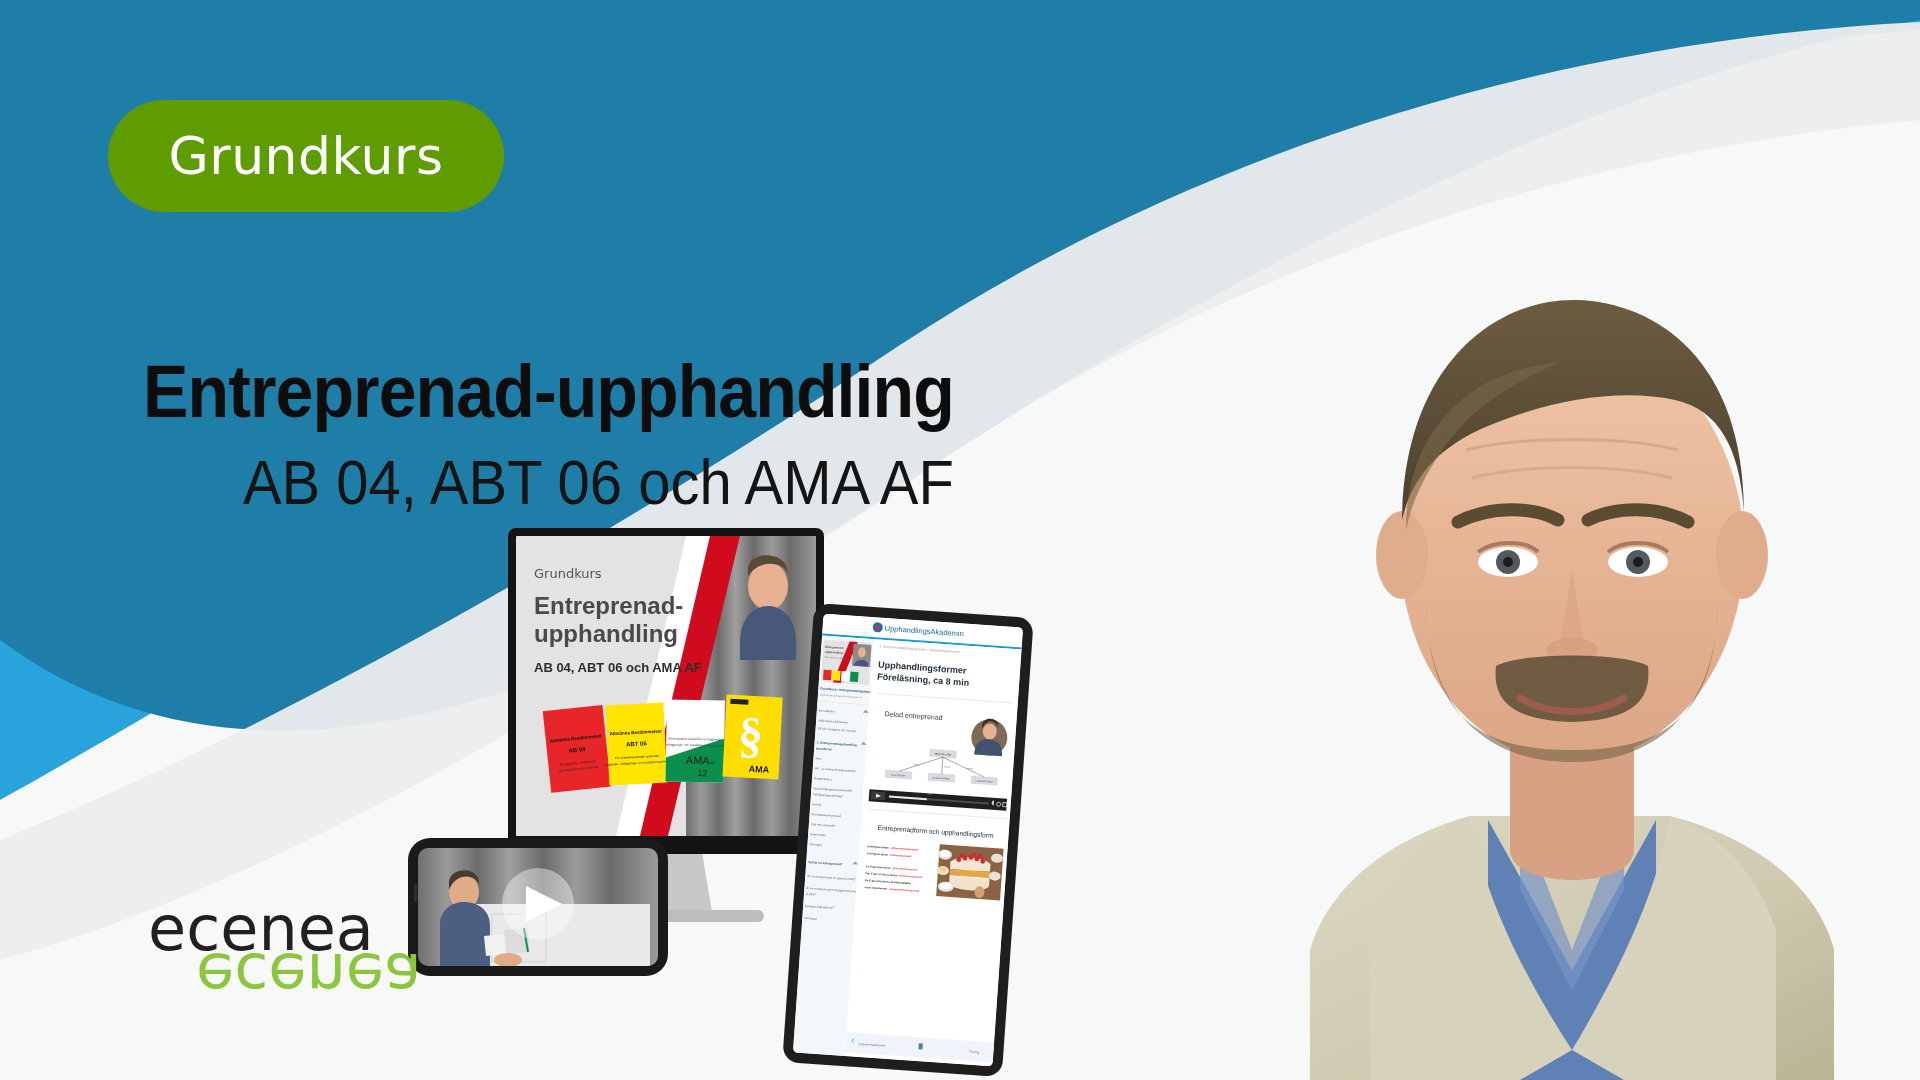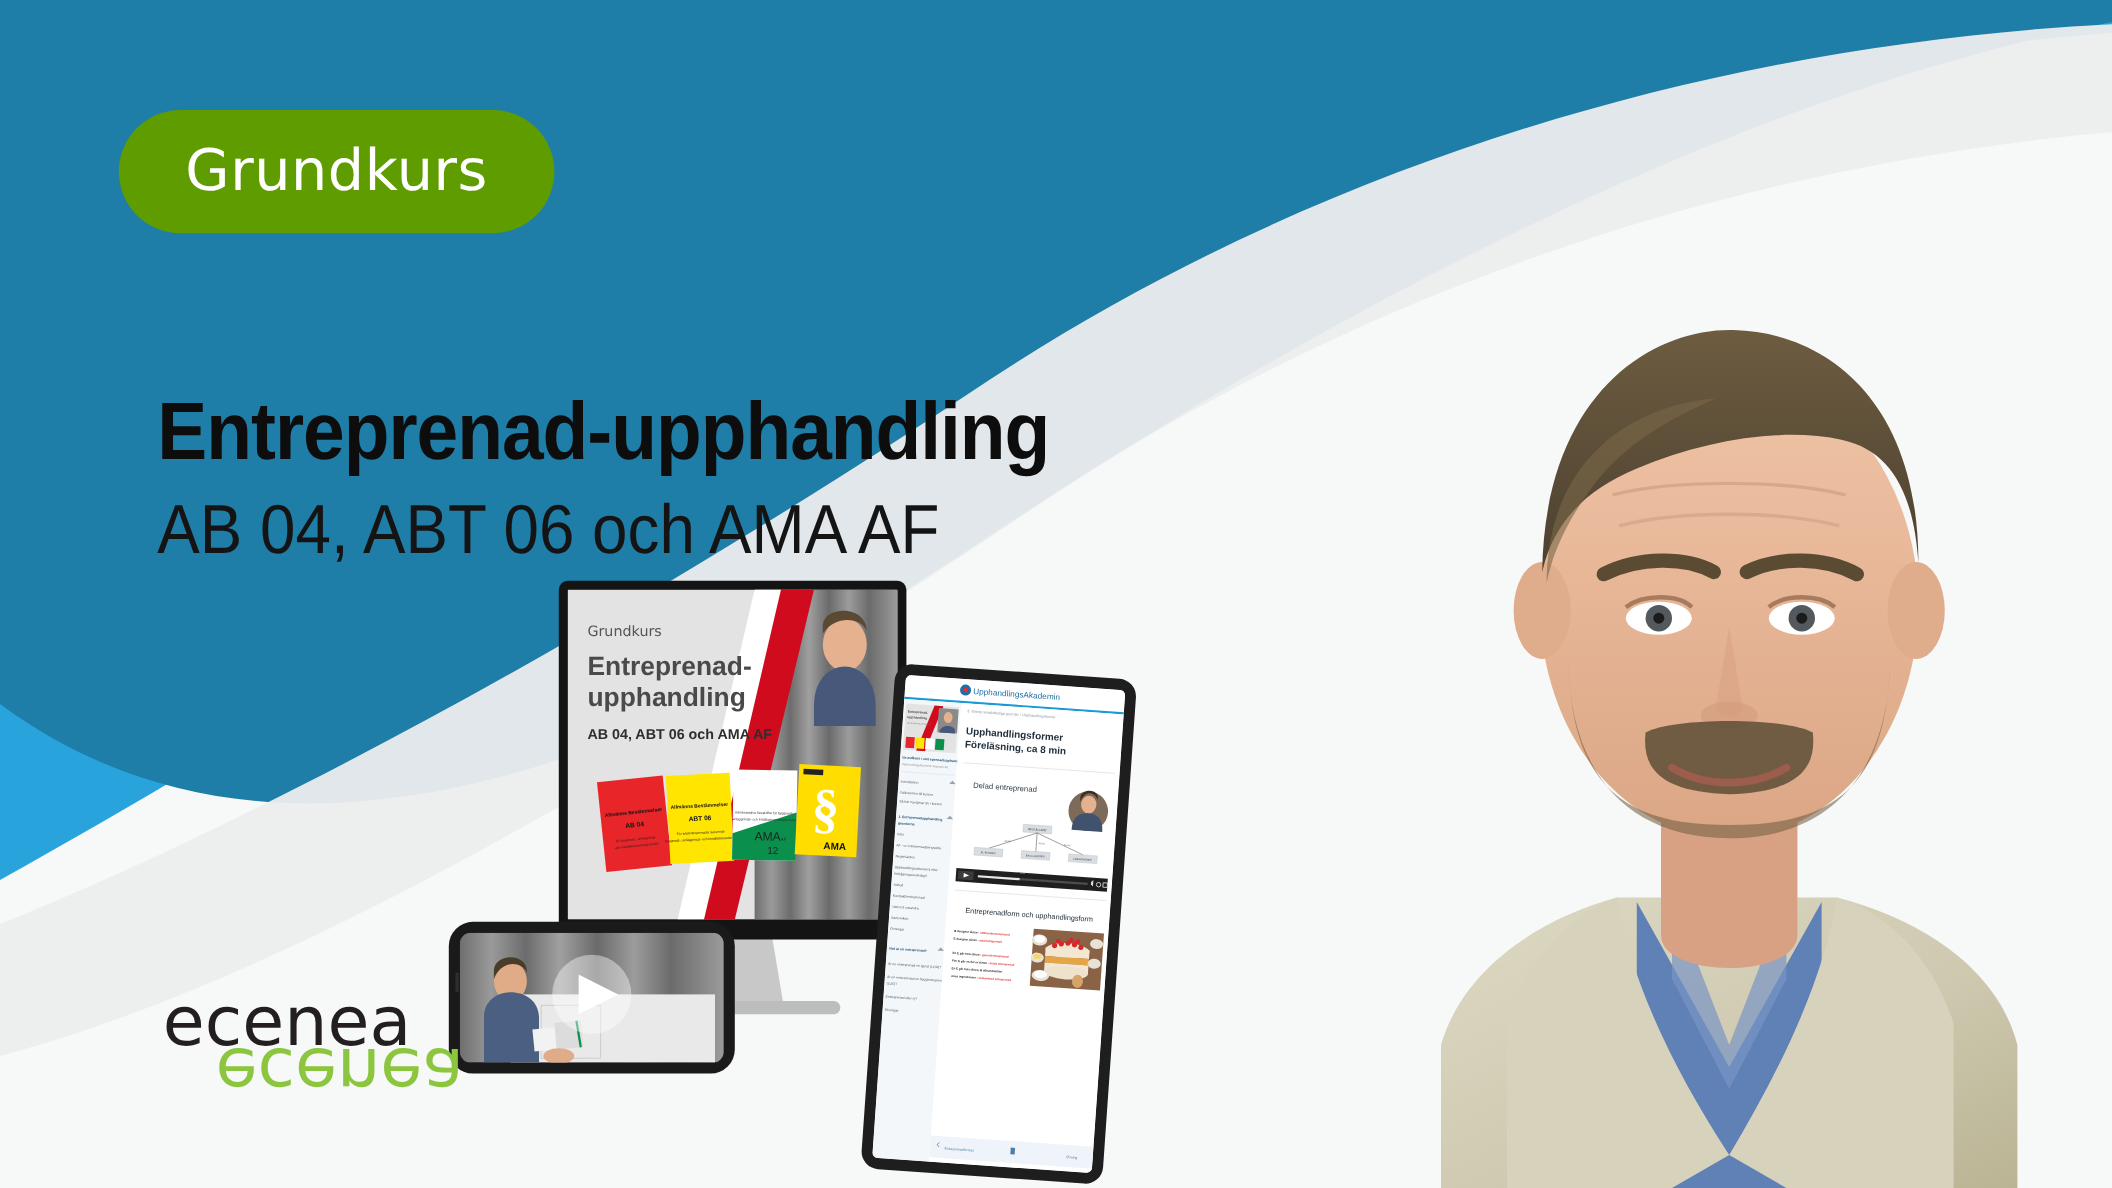--- a/index.html
+++ b/index.html
@@ -2,21 +2,21 @@
 <html><head>
 <meta charset="utf-8">
 <style>
   * { box-sizing: border-box; margin: 0; padding: 0; }
   html, body { width: 1920px; height: 1080px; overflow: hidden; }
   body {
     font-family: "Liberation Sans", sans-serif;
     background: #f7f8f8;
     position: relative;
   }
-  #stage { position: absolute; inset: 0; width: 1920px; height: 1080px; overflow: hidden; background: #f7f8f8; }
+  #stage { position: absolute; inset: 0; width: 1920px; height: 1080px; overflow: hidden; background: #f7f8f8; text-align: right; }
 
   
   .waves { position: absolute; inset: 0; width: 1920px; height: 1080px; }
 
   
   .pill {
     position: absolute;
     left: 108px; top: 100px;
     width: 396px; height: 112px;
     background: #5f9c00;

